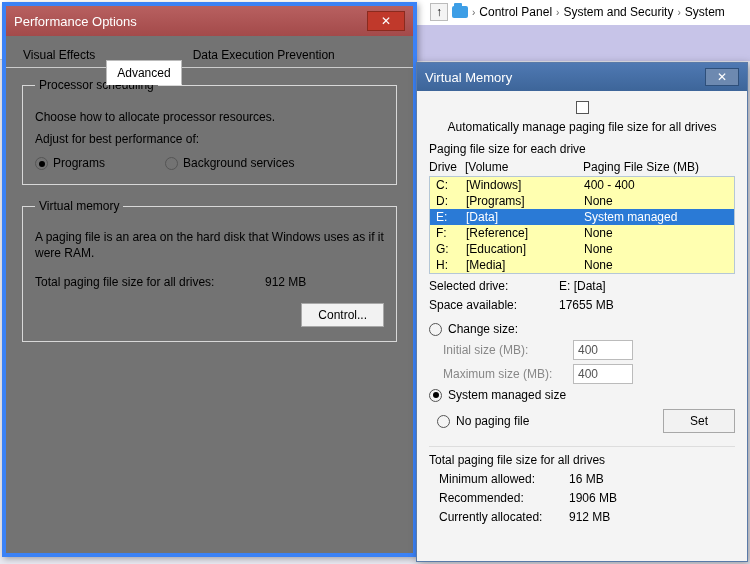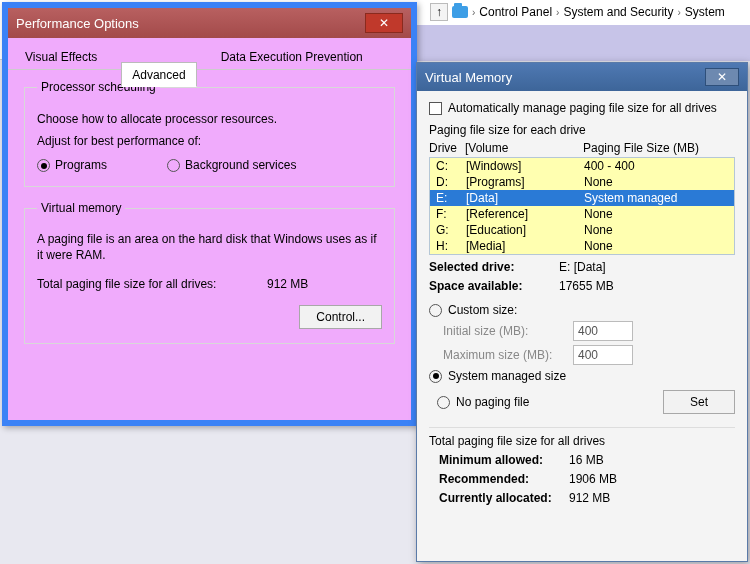--- a/index.html
+++ b/index.html
@@ -6,25 +6,25 @@
   body { margin:0; width:750px; height:564px; background:#e8e8f0; position:relative; overflow:hidden; }
   .bg-filler { position:absolute; top:0; left:0; right:0; height:60px; background:#fff; border-bottom:1px solid #ccc; }
   .purple-band { position:absolute; top:25px; left:417px; right:0; height:36px; background:#c7c4e8; }
   .breadcrumb { position:absolute; top:3px; left:430px; display:flex; align-items:center; gap:4px; color:#000; }
   .bc-chevron { font-size:10px; color:#666; }
   .bc-up { border:1px solid #bbb; padding:1px 5px; background:#f4f4f4; }
   .bc-icon { width:16px; height:12px; background:#3d9ee6; border-radius:2px; position:relative; display:inline-block; }
   .bc-icon::before { content:""; position:absolute; top:-3px; left:2px; width:8px; height:3px; background:#3d9ee6; border-radius:1px 1px 0 0; }
 
   
-  .win-perf { position:absolute; top:2px; left:2px; width:415px; height:424px; background:#f0abfc; border:6px solid #3b82f6; box-shadow:2px 2px 6px rgba(0,0,0,.3); }
+  .win-perf { position:absolute; top:2px; left:2px; width:415px; height:555px; background:#737373; border:4px solid #3b82f6; box-shadow:2px 2px 6px rgba(0,0,0,.3); }
   .win-perf .titlebar { height:30px; background:linear-gradient(#b86060,#a34a4a); color:#fff; display:flex; align-items:center; padding:0 8px; }
   .win-perf .titlebar .title { flex:1; font-size:13px; }
   .win-perf .titlebar .close { width:38px; height:20px; background:#c0392b; border:1px solid #8a2a1e; display:flex; align-items:center; justify-content:center; color:#fff; font-size:12px; }
-  .tabs { display:flex; border-bottom:1px solid #ccc; padding:6px 6px 0 6px; gap:13px; }
+  .tabs { display:flex; border-bottom:1px solid #ccc; padding:6px 6px 0 6px; gap:0; }
   .tab { padding:5px 10px 4px 10px; border:1px solid transparent; border-bottom:none; cursor:default; }
   .tab.active { border:1px solid #bbb; border-bottom:1px solid #fff; background:#fff; position:relative; top:18px; }
   .body { padding:10px 14px; }
   fieldset { border:1px solid #d8d8d8; padding:10px 12px 14px 12px; margin-bottom:14px; }
   legend { padding:0 4px; }
   .row { margin:8px 0; }
   .radio-row { display:flex; gap:60px; margin-top:10px; }
   .radio-item { display:flex; align-items:flex-end; gap:5px; }
   .radio { width:13px; height:13px; border:1px solid #555; border-radius:50%; display:flex; align-items:center; justify-content:center; }
   .radio.checked::after { content:""; width:6px; height:6px; background:#000; border-radius:50%; }
@@ -33,29 +33,29 @@
   .vm-total .lbl { width:230px; }
   .btnrow { text-align:right; margin-top:14px; }
   button.win { padding:4px 16px; background:#f2f2f2; border:1px solid #a8a8a8; min-width:72px; cursor:default; }
 
   
   .win-vm { position:absolute; top:62px; left:416px; width:332px; height:500px; background:#f4f4f4; border:1px solid #5a7aa8; box-shadow:2px 2px 8px rgba(0,0,0,.35); }
   .win-vm .titlebar { height:28px; background:linear-gradient(#4f79b3,#3d6599); color:#fff; display:flex; align-items:center; padding:0 8px; }
   .win-vm .titlebar .title { flex:1; font-size:13px; }
   .win-vm .titlebar .close { width:34px; height:18px; background:#6d89b0; border:1px solid #2e4f7a; display:flex; align-items:center; justify-content:center; color:#fff; font-size:11px; }
   .win-vm .body { padding:10px 12px 8px 12px; }
-  .chk-row { display:flex; align-items:center; gap:6px; margin-bottom:8px; }
+  .chk-row { display:flex; align-items:center; gap:6px; margin-bottom:8px;flex-direction:column; }
   .chk { width:13px; height:13px; border:1px solid #555; background:#fff; }
   .drive-hdr { display:flex; font-size:12px; margin:4px 0 2px 0; }
   .drive-hdr .c1 { width:36px; } .drive-hdr .c2 { width:118px; } .drive-hdr .c3 { flex:1; }
   .drive-list { border:1px solid #b5c7d6; background:#ffffb0; }
   .drive-row { display:flex; padding:1px 6px; }
   .drive-row.selected { background:#2a7ad6; color:#fff; }
   .drive-row .c1 { width:30px; } .drive-row .c2 { width:118px; } .drive-row .c3 { flex:1; }
-  .kv { display:flex; margin:5px 0; } .kv .k { width:130px;font-weight:bold; } .kv .v {}
+  .kv { display:flex; margin:5px 0; } .kv .k { width:130px; } .kv .v {}
   .size-section { border-top:1px solid transparent; margin-top:2px; }
   .size-row { display:flex; align-items:center; gap:10px; margin:4px 0 4px 14px; color:#888; }
   .size-row input { width:60px; padding:2px 4px; border:1px solid #bbb; background:#fff; }
   .set-row { display:flex; justify-content:space-between; align-items:center; margin:2px 0 10px 0; }
   .totals { border-top:1px solid #ddd; padding-top:6px; }
   .rad-row { display:flex; align-items:center; gap:6px; margin:4px 0; }
 </style>
 </head>
 <body>
 
@@ -170,21 +170,21 @@
         <div class="v">E:  [Data]</div>
       </div>
     <div class="kv">
         <div class="k">Space available:</div>
         <div class="v">17655 MB</div>
       </div>
 
     <div class="size-section">
       <div class="rad-row">
         <span class="radio"></span>
-        <span>Custom size:</span>
+        <span>Change size:</span>
       </div>
       <div class="size-row">
         <span style="width:120px">Initial size (MB):</span>
         <input disabled="" value="400" style="">
       </div>
       <div class="size-row">
         <span style="width:120px">Maximum size (MB):</span>
         <input disabled="" value="400" style="">
       </div>
       <div class="rad-row">

